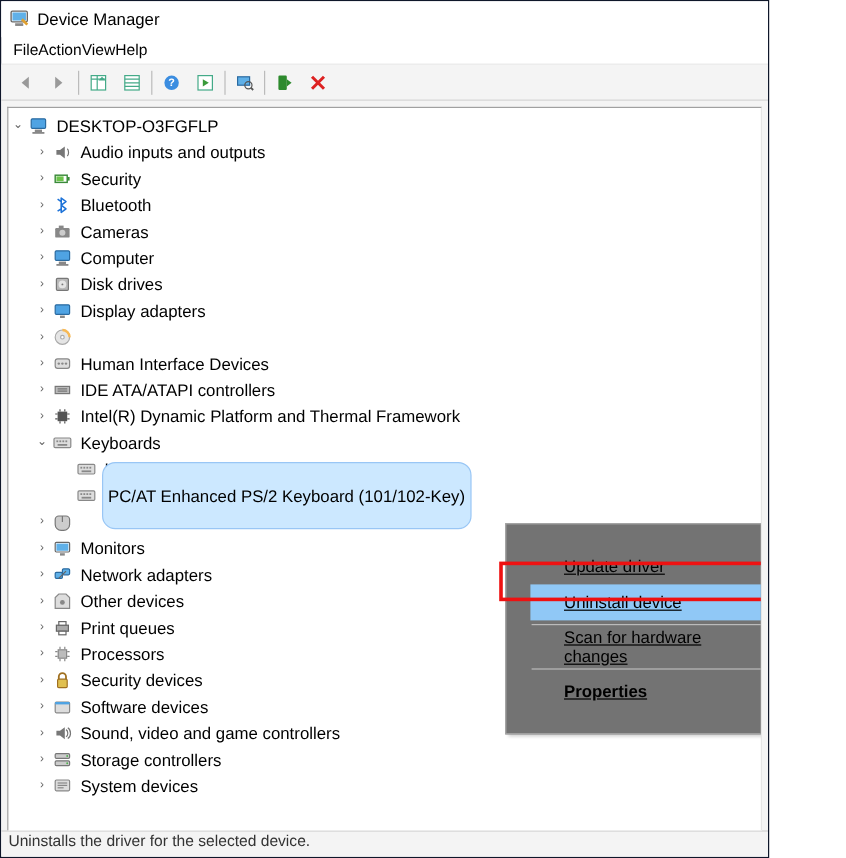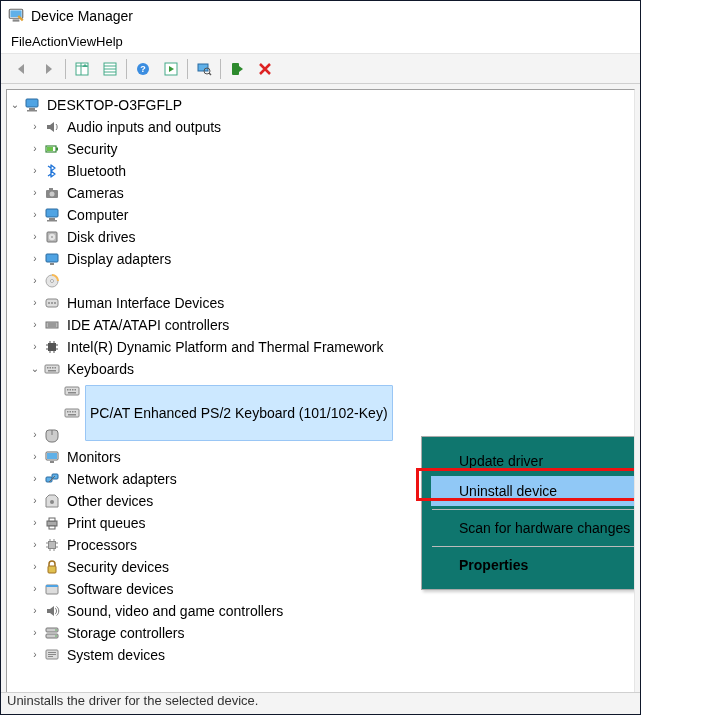--- a/index.html
+++ b/index.html
@@ -26,24 +26,24 @@
   .tree-panel { flex:1; min-height:0; background:#fff; border-top:1px solid #a0a0a0; border-left:1px solid #a0a0a0; border-right:1px solid #e5e5e5; overflow:hidden; position:relative; }
 
   
   .tree { padding:4px 0 0 0; font-size:14px; line-height:22px; }
   .row { display:flex; align-items:center; height:22px; white-space:nowrap; }
   .indent { display:inline-block; width:20px; height:22px; }
   .twisty { width:16px; height:22px; display:flex; align-items:center; justify-content:center; color:#666; font-size:10px; cursor:default;}
   .twisty.blank { color:transparent; }
   .icon { width:18px; height:16px; display:flex; align-items:center; justify-content:center; margin-right:4px; }
   .lbl { padding:0 2px; }
-  .selected { background:#cce8ff; border:1px solid #99c6f5; border-radius:1px; padding:16px 4px; }
-
-  
-  .ctx { position:absolute; width:260px; background:#0f766e; border:1px solid #aaa; box-shadow:2px 2px 3px rgba(0,0,0,0.2); font-size:14px; padding:9px; }
+  .selected { background:#cce8ff; border:1px solid #99c6f5; border-radius:11px; padding:16px 4px; }
+
+  
+  .ctx { position:absolute; width:260px; background:#737373; border:1px solid #aaa; box-shadow:2px 2px 3px rgba(0,0,0,0.2); font-size:14px; padding:20px;text-decoration:underline; }
   .ctx-item { height:30px; display:flex; align-items:center; padding:0 28px; cursor:default; }
   .ctx-item.hovered { background:#90c8f6; }
   .ctx-item.bold { font-weight:600; }
   .ctx-sep { height:1px; background:#bbb; margin:3px 1px; }
   .red-box { position:absolute; border:3px solid #e11; pointer-events:none; }
 
   
   .status { height:22px; border-top:1px solid #d0d0d0; background:#f4f4f4; display:flex; align-items:flex-start; padding:0 6px; font-size:13px; color:#333; }
 </style>
 </head>

